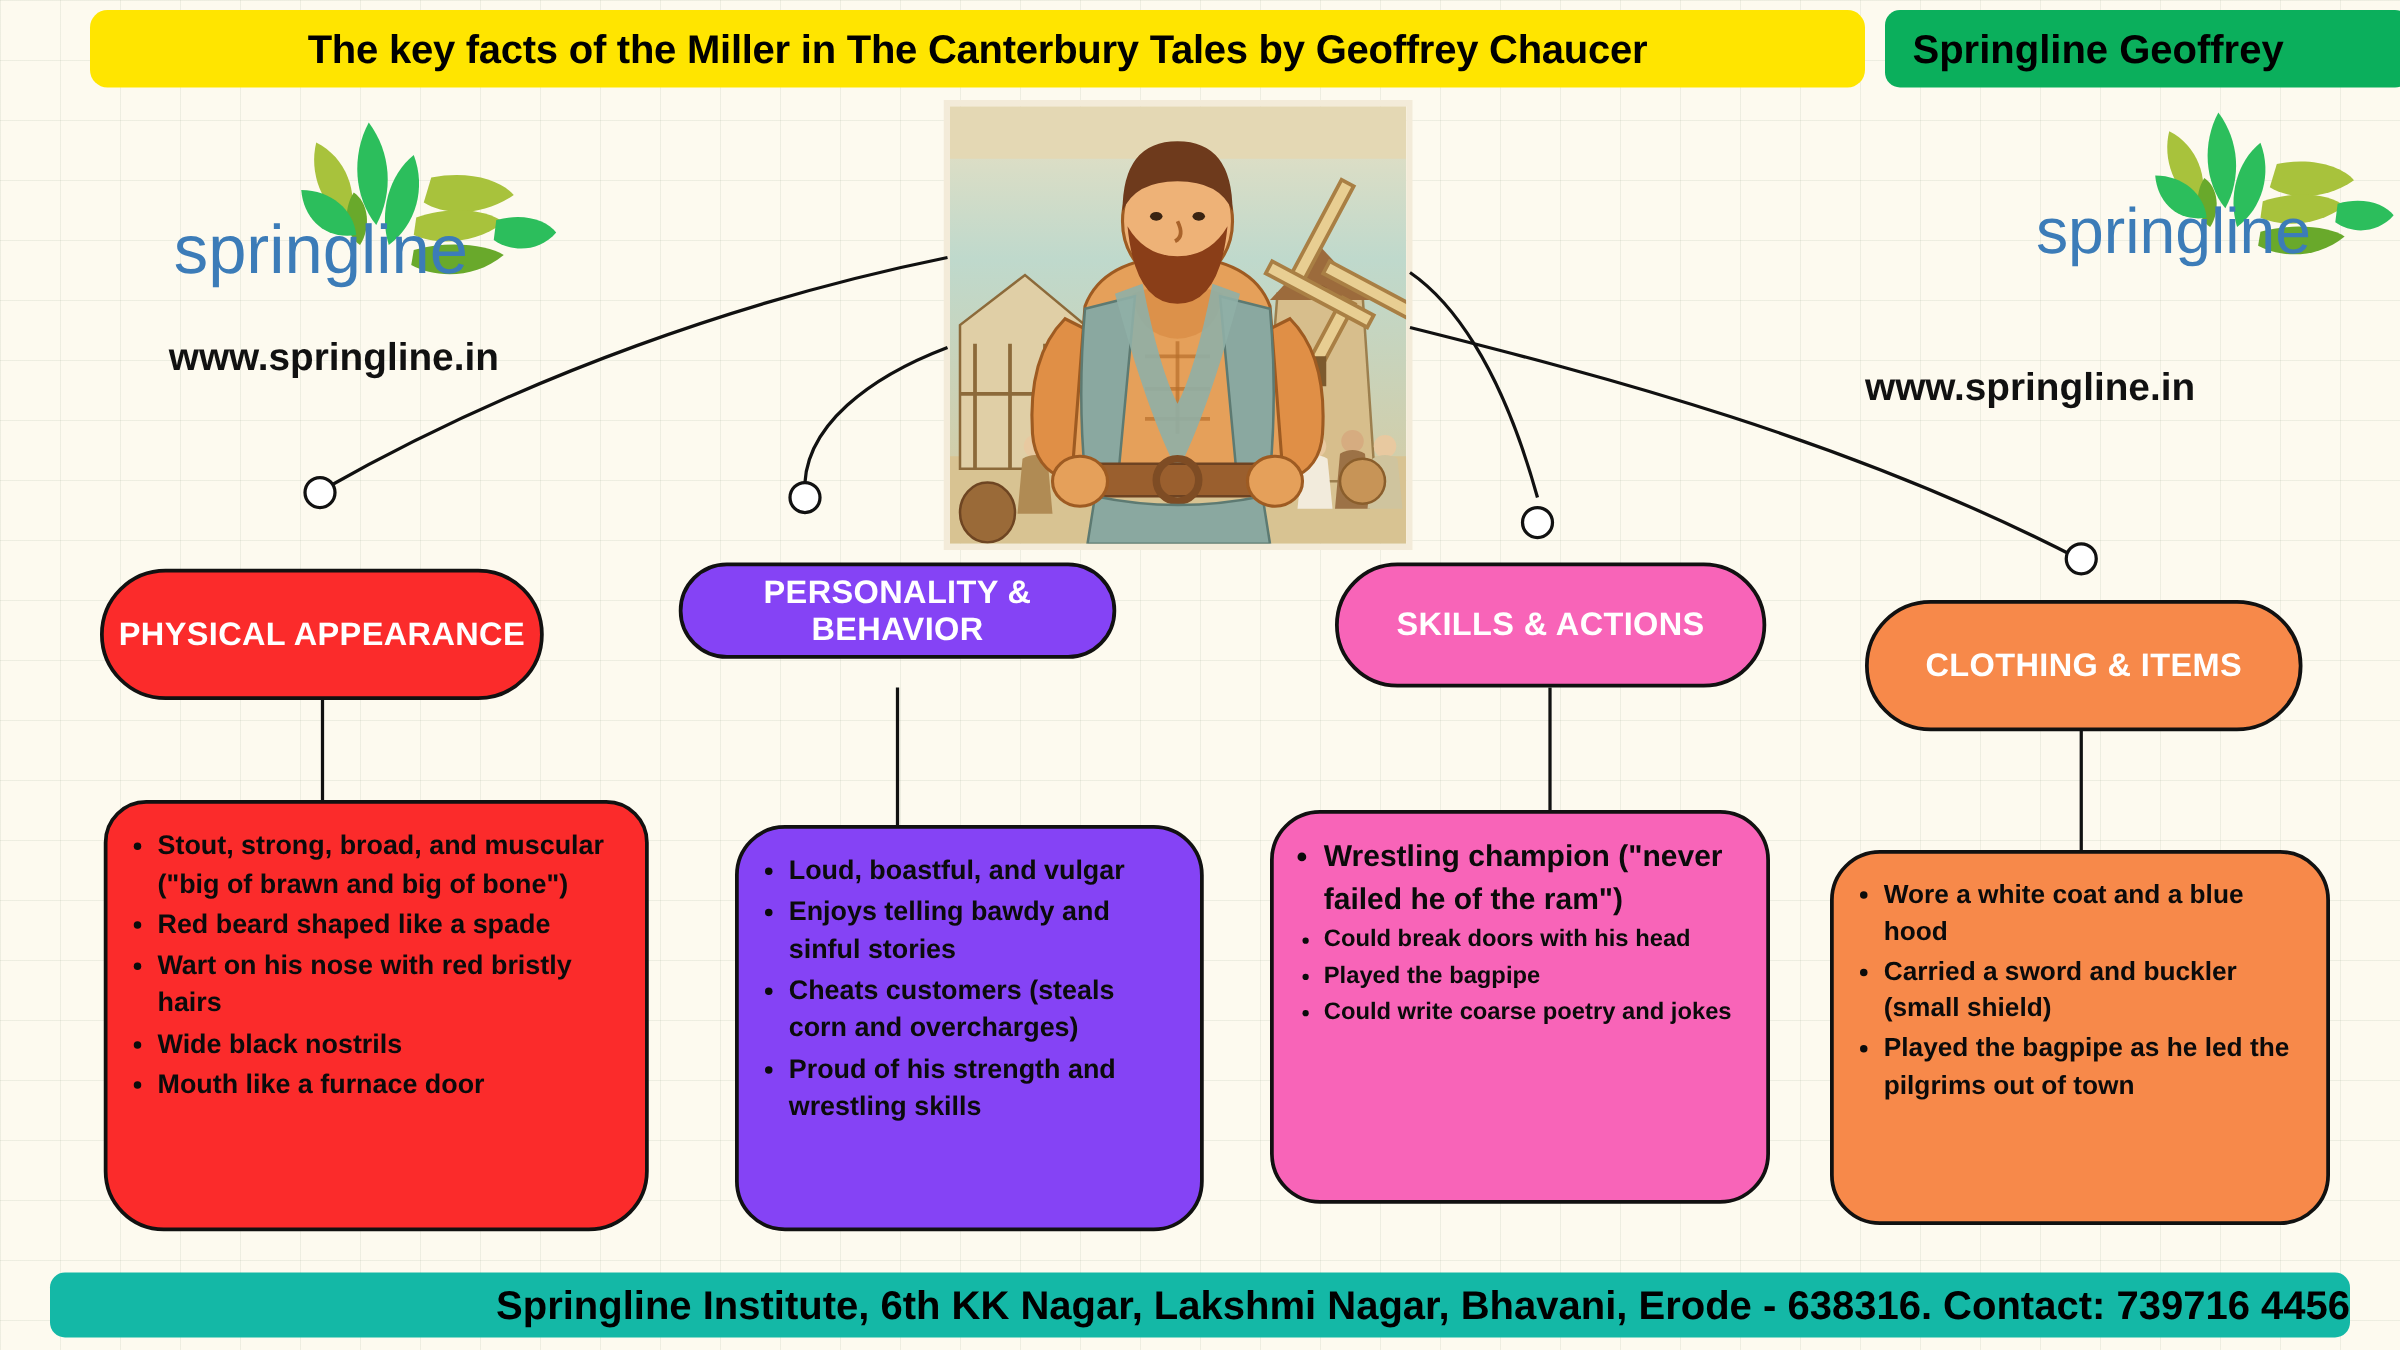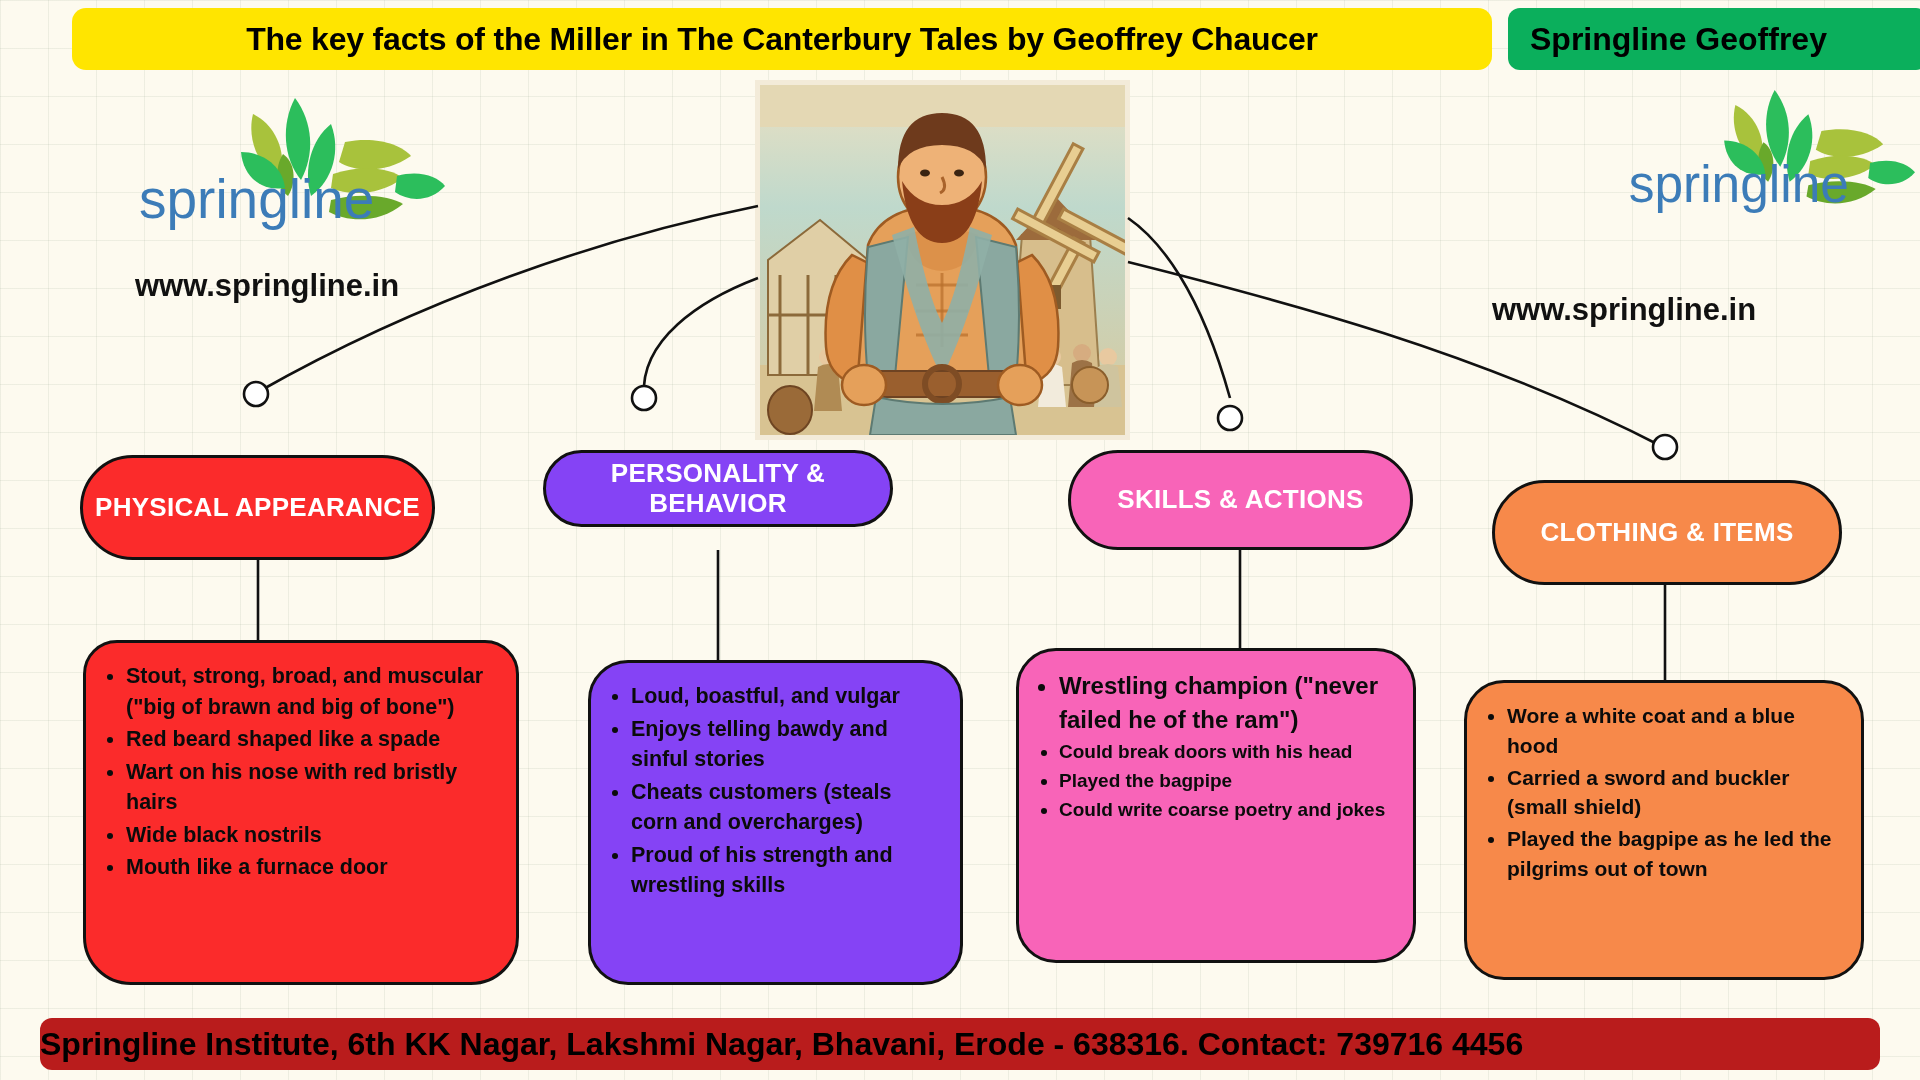--- a/index.html
+++ b/index.html
@@ -83,22 +83,22 @@
       border-radius:40px;font-size:21.5px;}
   .b3{left:1016px;top:648px;width:400px;height:315px;background:#F864B8;
       border-radius:40px;font-size:19px;}
   .b4{left:1464px;top:680px;width:400px;height:300px;background:#F7894A;
       border-radius:40px;font-size:21px;}
   .b3 li.lead{font-size:24px;}
 
   
   .footer{
     position:absolute;left:40px;top:1018px;width:1840px;height:52px;
-    background:#b91c1c;border-radius:12px;
-    display:flex;align-items:center;justify-content:flex-start;
+    background:#14b8a6;border-radius:12px;
+    display:flex;align-items:center;justify-content:flex-end;
   }
   .footer span{font-size:32px;font-weight:bold;color:#000;white-space:nowrap;}
 </style>
 </head>
 <body>
 
 <div class="stage">
 
   <div class="title-bar">
     <span>The key facts of the Miller in The Canterbury Tales by Geoffrey Chaucer</span>

